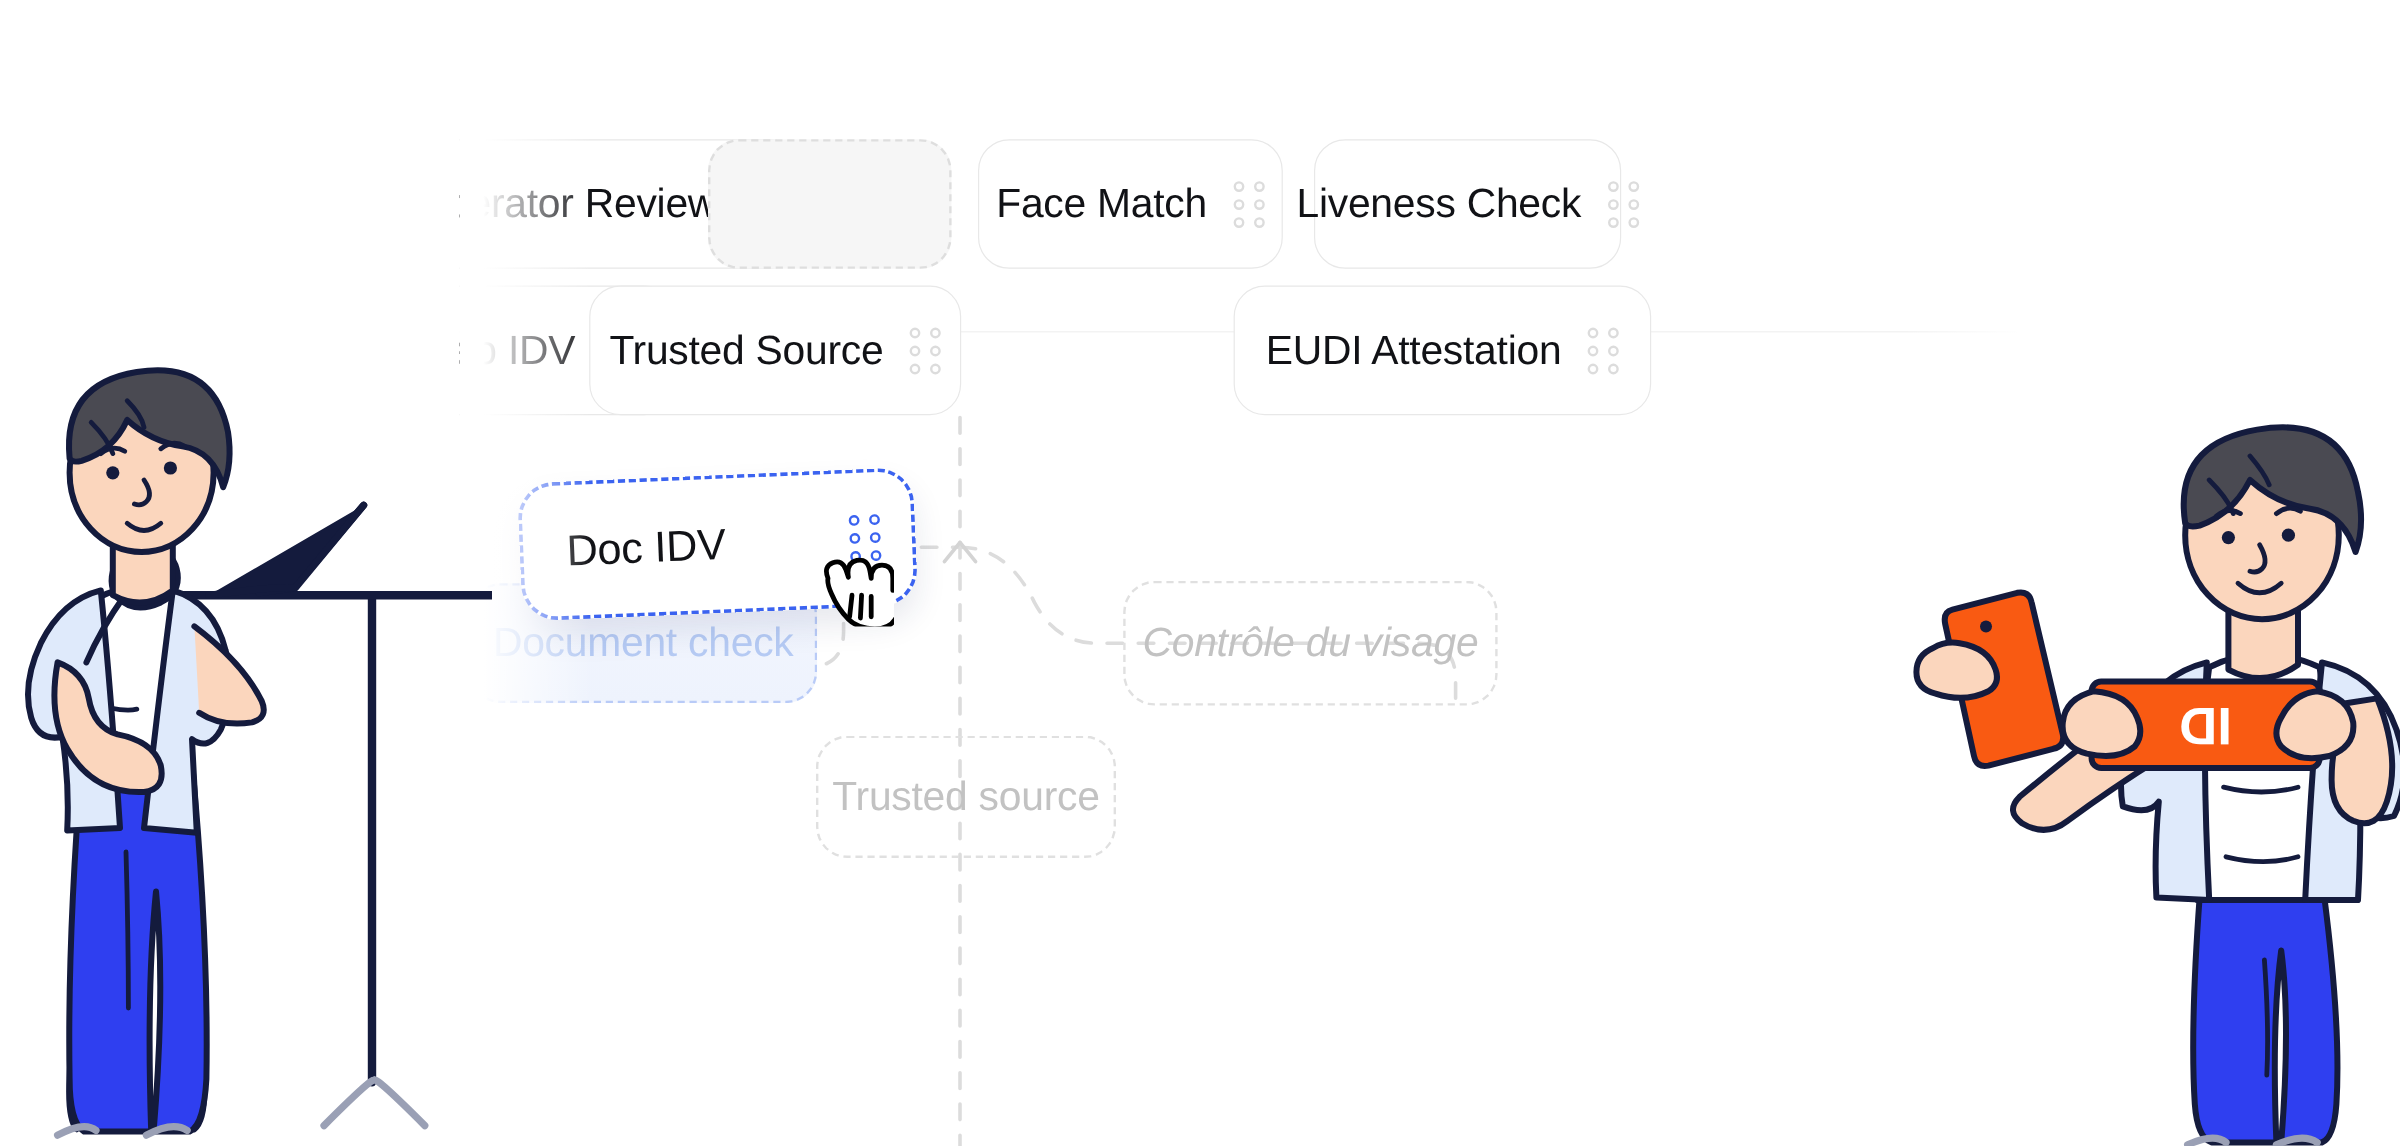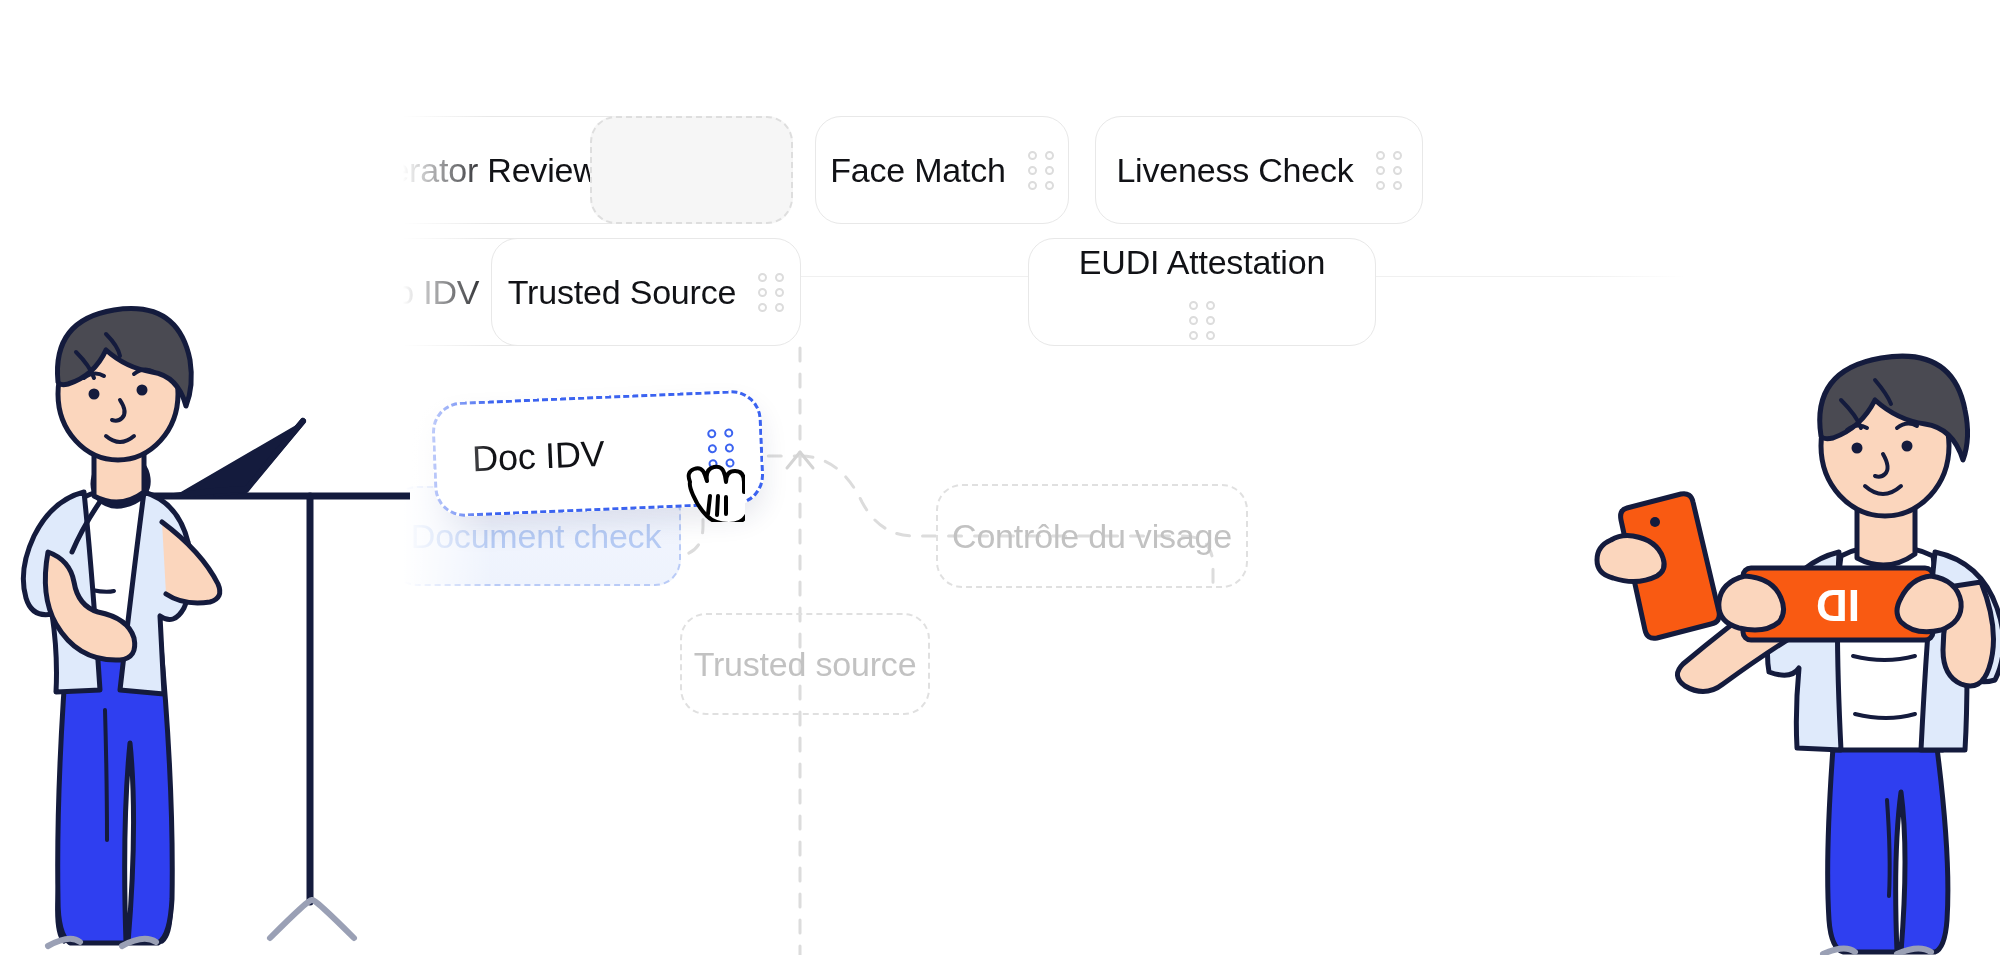--- a/index.html
+++ b/index.html
@@ -269,21 +269,21 @@
       <span class="handle">
         <i></i>
           <i></i>
           <i></i>
           <i></i>
           <i></i>
           <i></i>
       </span>
     </div>
 
-    <div class="chip" style="left:712px; top:30px; width:328px;">
+    <div class="chip" style="left:712px; top:30px; width:256px;">
       <span class="chip-label">Liveness Check</span>
       <span class="handle">
         <i></i>
           <i></i>
           <i></i>
           <i></i>
           <i></i>
           <i></i>
       </span>
     </div>
@@ -306,21 +306,21 @@
         <i></i>
           <i></i>
           <i></i>
           <i></i>
           <i></i>
           <i></i>
       </span>
     </div>
 
 
-    <div class="chip" style="left:645px; top:152px; width:348px;flex-direction:column;">
+    <div class="chip" style="left:645px; top:152px; width:348px;">
       <span class="chip-label">EUDI Attestation</span>
       <span class="handle">
         <i></i>
           <i></i>
           <i></i>
           <i></i>
           <i></i>
           <i></i>
       </span>
     </div>
@@ -335,21 +335,21 @@
         <path d="M417 370 q40 0 62 46 q18 34 52 34 L800 450 q30 0 30 30 L830 500"></path>
       </g>
 
       <path d="M404 382 L417 366 L430 382" fill="none" stroke="#d4d4d4" stroke-width="3" stroke-linecap="round" stroke-linejoin="round"></path>
     </svg>
 
     <div class="dropzone active" style="left:8px; top:400px; width:290px; height:100px;">
       <span class="dz-label">Document check</span>
     </div>
 
-    <div class="dropzone" style="left:553px; top:398px; width:312px; height:104px;">
+    <div class="dropzone" style="left:553px; top:398px; width:312px; height:104px;font-style:italic;">
       <span class="dz-label">Contrôle du visage</span>
     </div>
 
     <div class="dropzone" style="left:297px; top:527px; width:250px; height:102px;">
       <span class="dz-label">Trusted source</span>
     </div>
 
     <div id="drag-card">
       <span class="chip-label">Doc IDV</span>
       <span class="handle blue">

